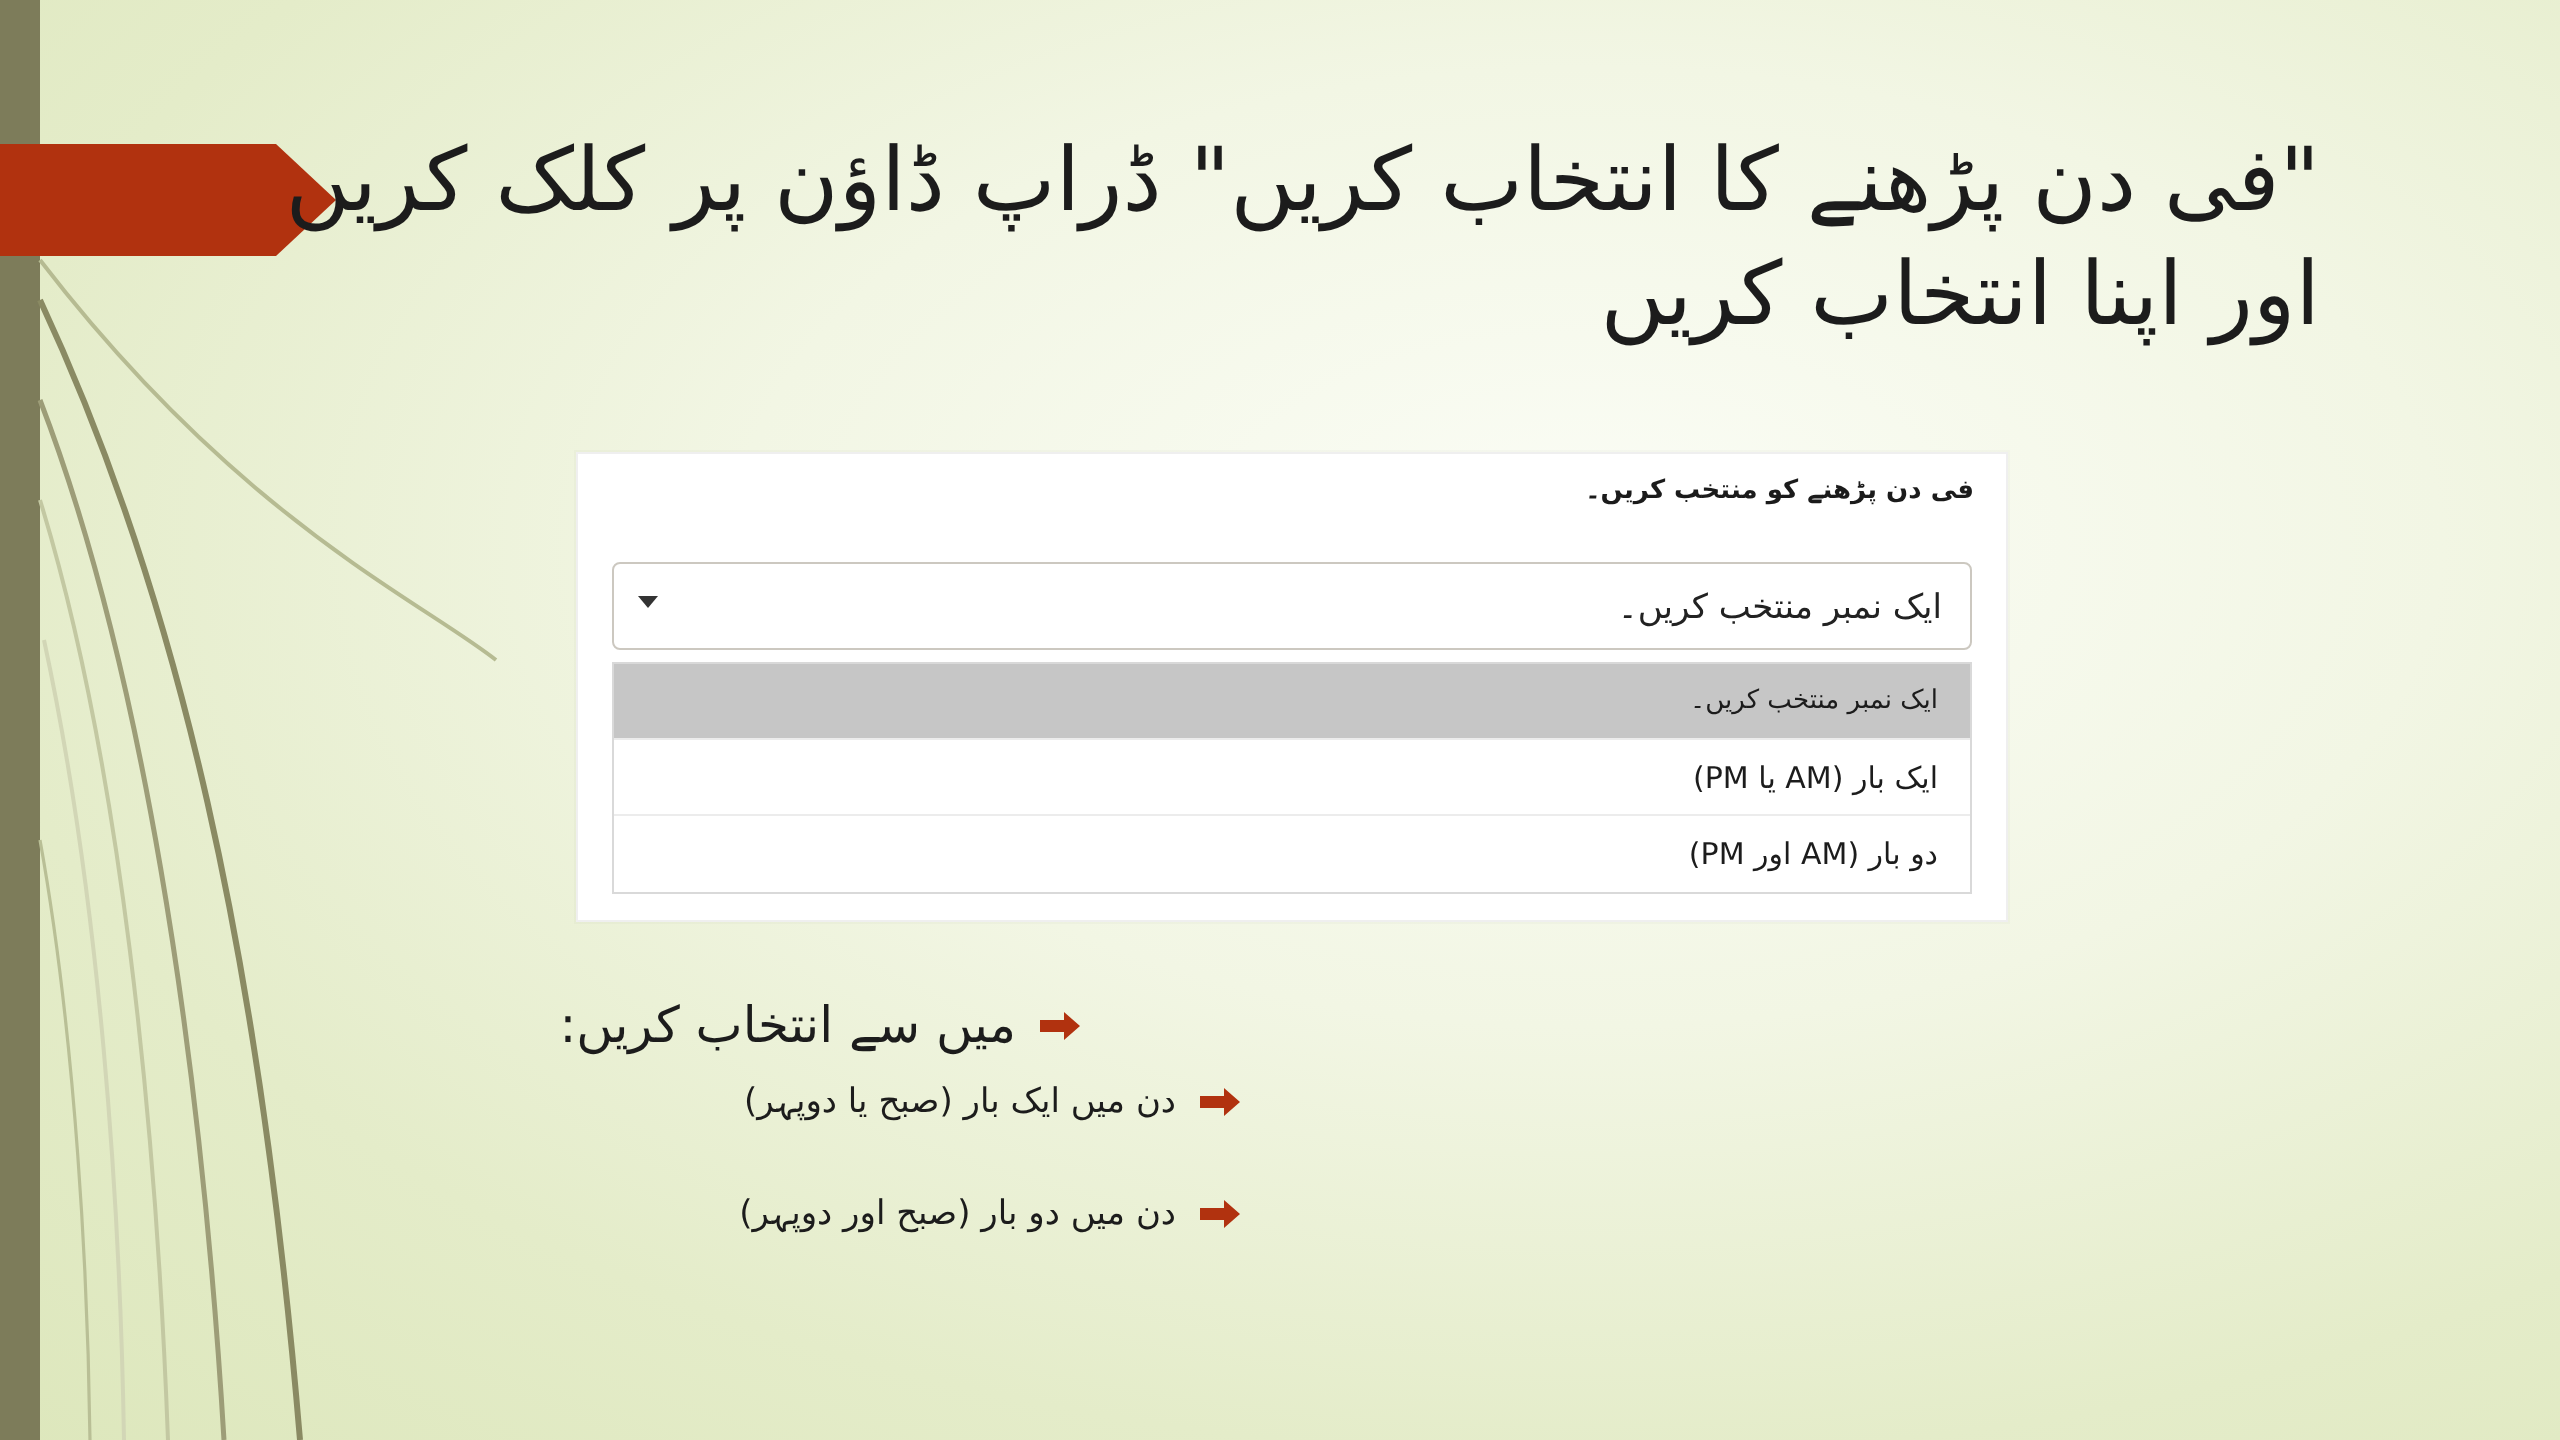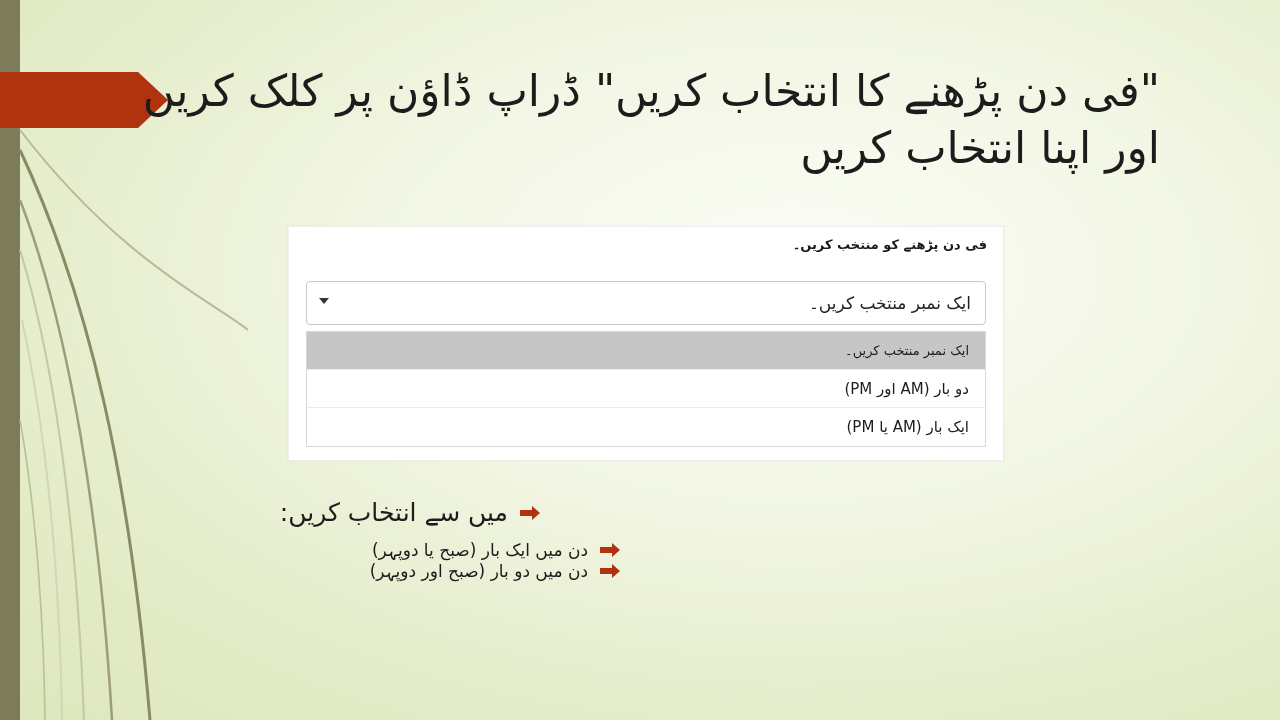--- a/index.html
+++ b/index.html
@@ -149,21 +149,21 @@
     direction: rtl;
     gap: 12px;
   }
   .bullet-l2 .btext {
     font-size: 17px;
     color: #1c1c1c;
     direction: rtl;
     white-space: nowrap;
   }
   .b2a { right: 660px; top: 540px; }
-  .b2b { right: 660px; top: 561px; text-align: center; }
+  .b2b { right: 660px; top: 596px; text-align: center; }
 
   .marker {
     display: inline-block;
     width: 20px; height: 14px;
     flex: 0 0 auto;
   }
 </style>
 </head>
 <body>
 
@@ -189,22 +189,22 @@
   <div class="shot-card">
     <div class="shot-label">فی دن پڑھنے کو منتخب کریں۔</div>
 
     <div class="shot-select">
       <span class="sel-text">ایک نمبر منتخب کریں۔</span>
       <span class="caret"></span>
     </div>
 
     <div class="dropdown">
       <div class="dd-item selected">ایک نمبر منتخب کریں۔</div>
+      <div class="dd-item">ایک بار (AM یا PM)</div>
       <div class="dd-item">دو بار (AM اور PM)</div>
-      <div class="dd-item">ایک بار (AM یا PM)</div>
     </div>
   </div>
 
   <div class="bullet-l1">
     <svg class="marker" viewBox="0 0 20 14" xmlns="http://www.w3.org/2000/svg">
       <path d="M20 7 L12 0 L12 4 L0 4 L0 10 L12 10 L12 14 Z" fill="#b1320f"></path>
     </svg>
     <span class="btext">میں سے انتخاب کریں:</span>
   </div>
 

